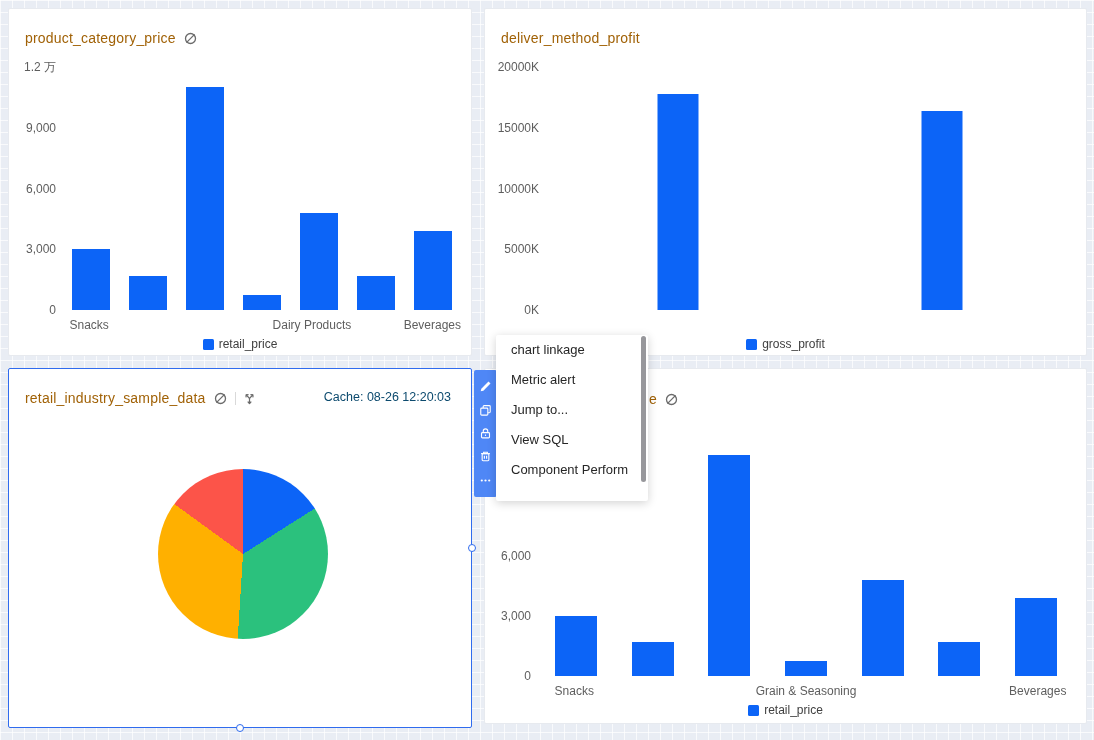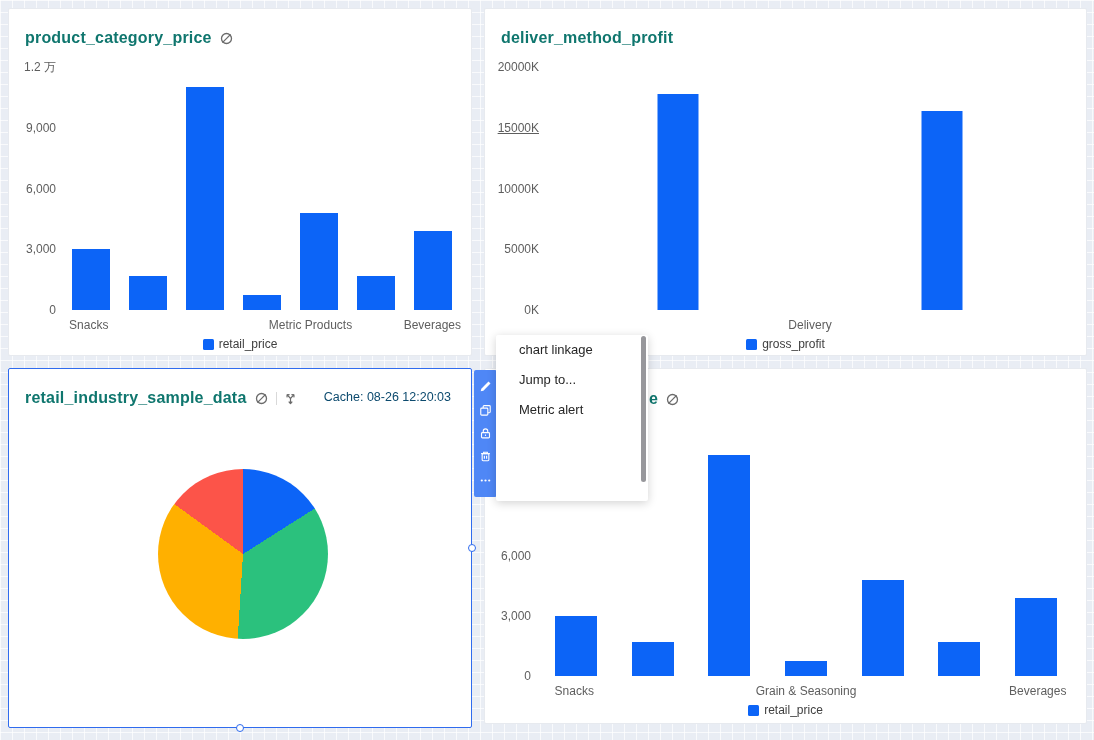--- a/index.html
+++ b/index.html
@@ -16,21 +16,21 @@
   .panel {
     position: absolute; background: #fff;
     border: 1px solid #e7eaef; border-radius: 2px;
   }
   #panel1 { left: 8px;   top: 8px;   width: 464px; height: 348px; }
   #panel2 { left: 484px; top: 8px;   width: 603px; height: 348px; }
   #panel3 { left: 8px;   top: 368px; width: 464px; height: 360px; border: 1px solid #2f6bee; }
   #panel4 { left: 484px; top: 368px; width: 603px; height: 356px; }
 
   .title-row { position: absolute; left: 16px; top: 20px; display: flex; align-items: center; gap: 7px; height: 18px; }
-  .panel-title { font-size: 16px; font-weight: 700; color: #0f766e; letter-spacing: .2px; white-space: nowrap; }
+  .panel-title { font-size: 14px; font-weight: 400; color: #a16207; letter-spacing: .2px; white-space: nowrap; }
   .icon-btn { display: inline-flex; align-items: center; justify-content: center; cursor: pointer; background: none; border: none; }
   .title-divider { width: 1px; height: 13px; background: #d9d9d9; display: inline-block; }
   .cache-label { position: absolute; right: 20px; top: 21px; font-size: 12.5px; color: #0c4a6e; white-space: nowrap; }
 
   
   .bar-chart { position: absolute; inset: 0; }
   .yticks { position: absolute; left: 0; width: calc(var(--pl) - 7px); top: var(--pt); bottom: var(--pb); }
   .yticks span { position: absolute; right: 0; transform: translateY(50%); font-size: 12px; color: #5e5e5e; white-space: nowrap; }
   .plot { position: absolute; left: var(--pl); right: var(--pr); top: var(--pt); bottom: var(--pb); display: flex; }
   .slot { flex: 1; position: relative; }
@@ -51,21 +51,21 @@
 
   
   .v-toolbar { position: absolute; left: 474px; top: 370px; width: 23px; height: 127px;
     background: #4f87f6; border-radius: 2px; display: flex; flex-direction: column;
     align-items: center; justify-content: space-around; padding: 5px 0; z-index: 20; }
   .v-toolbar .icon-btn { width: 19px; height: 19px; }
 
   
   .menu { position: absolute; left: 496px; top: 335px; width: 152px; height: 166px; background: #fff;
     box-shadow: 0 2px 10px rgba(0,0,0,.18); border-radius: 2px; overflow: hidden; z-index: 30; }
-  .menu-item { position: relative; height: 30px; line-height: 30px; padding-left: 23px;
+  .menu-item { position: relative; height: 30px; line-height: 30px; padding-left: 15px;
     font-size: 13px; color: #262626; white-space: nowrap; cursor: pointer; }
   .menu-item.hl::before { content: ""; position: absolute; left: 7px; right: 15px; top: 2px; bottom: 2px;
     background: #f1f1f2; border: 2px solid #f5483b; border-radius: 9px; }
   .menu-item.hl span { position: relative; }
   .menu-scroll-thumb { position: absolute; right: 2px; top: 1px; width: 5px; height: 146px;
     background: #97979b; border-radius: 3px; cursor: pointer; z-index: 31; }
 </style>
 </head>
 <body>
 
@@ -108,21 +108,21 @@
         </div>
         <div class="slot">
           <div class="bar" style="height: 32.5%; background: rgb(12, 100, 247);"></div>
         </div>
       </div>
       <div class="xlabels">
         <span>Snacks</span>
         <span></span>
         <span></span>
         <span></span>
-        <span>Metric Products</span>
+        <span>Dairy Products</span>
         <span></span>
         <span>Beverages</span>
       </div>
       <div class="legend-row">
         <div class="legend-item">
           <span class="legend-sq" style="background: rgb(12, 100, 247);"></span>
           <span>retail_price</span>
         </div>
       </div>
     </div>
@@ -130,33 +130,32 @@
 
 <div class="panel" id="panel2">
   <div class="title-row">
     <span class="panel-title">deliver_method_profit</span>
   </div>
   <div class="bar-chart" style="--pl:61px; --pr:12px; --pt:58px; --pb:45px; --bw:41px; --lb:4px;">
       <div class="yticks">
         <span style="bottom: 0%; margin-top: 40px;">0K</span>
         <span style="bottom: 25%;">5000K</span>
         <span style="bottom: 50%;">10000K</span>
-        <span style="bottom: 75%; text-decoration: underline;">15000K</span>
+        <span style="bottom: 75%;">15000K</span>
         <span style="bottom: 100%;">20000K</span>
       </div>
       <div class="plot">
         <div class="slot">
           <div class="bar" style="height: 89%; background: rgb(12, 100, 247);"></div>
         </div>
         <div class="slot">
           <div class="bar" style="height: 82%; background: rgb(12, 100, 247);"></div>
         </div>
       </div>
       <div class="xlabels">
-        <span>Delivery</span>
       </div>
       <div class="legend-row">
         <div class="legend-item">
           <span class="legend-sq" style="background: rgb(12, 100, 247);"></span>
           <span>gross_profit</span>
         </div>
       </div>
     </div>
 </div>
 
@@ -278,17 +277,19 @@
       <circle cx="3" cy="7" r="1.2"></circle>
         <circle cx="7" cy="7" r="1.2"></circle>
         <circle cx="11" cy="7" r="1.2"></circle>
     </svg>
   </span>
 </div>
 
 <div class="menu">
   <div>
       <div class="menu-item"><span>chart linkage</span></div>
+      <div class="menu-item"><span>Metric alert</span></div>
       <div class="menu-item"><span>Jump to...</span></div>
-      <div class="menu-item"><span>Metric alert</span></div>
+      <div class="menu-item"><span>View SQL</span></div>
+      <div class="menu-item"><span>Component Perform</span></div>
     </div>
   <div class="menu-scroll-thumb"></div>
 </div>
 
 </body></html>

